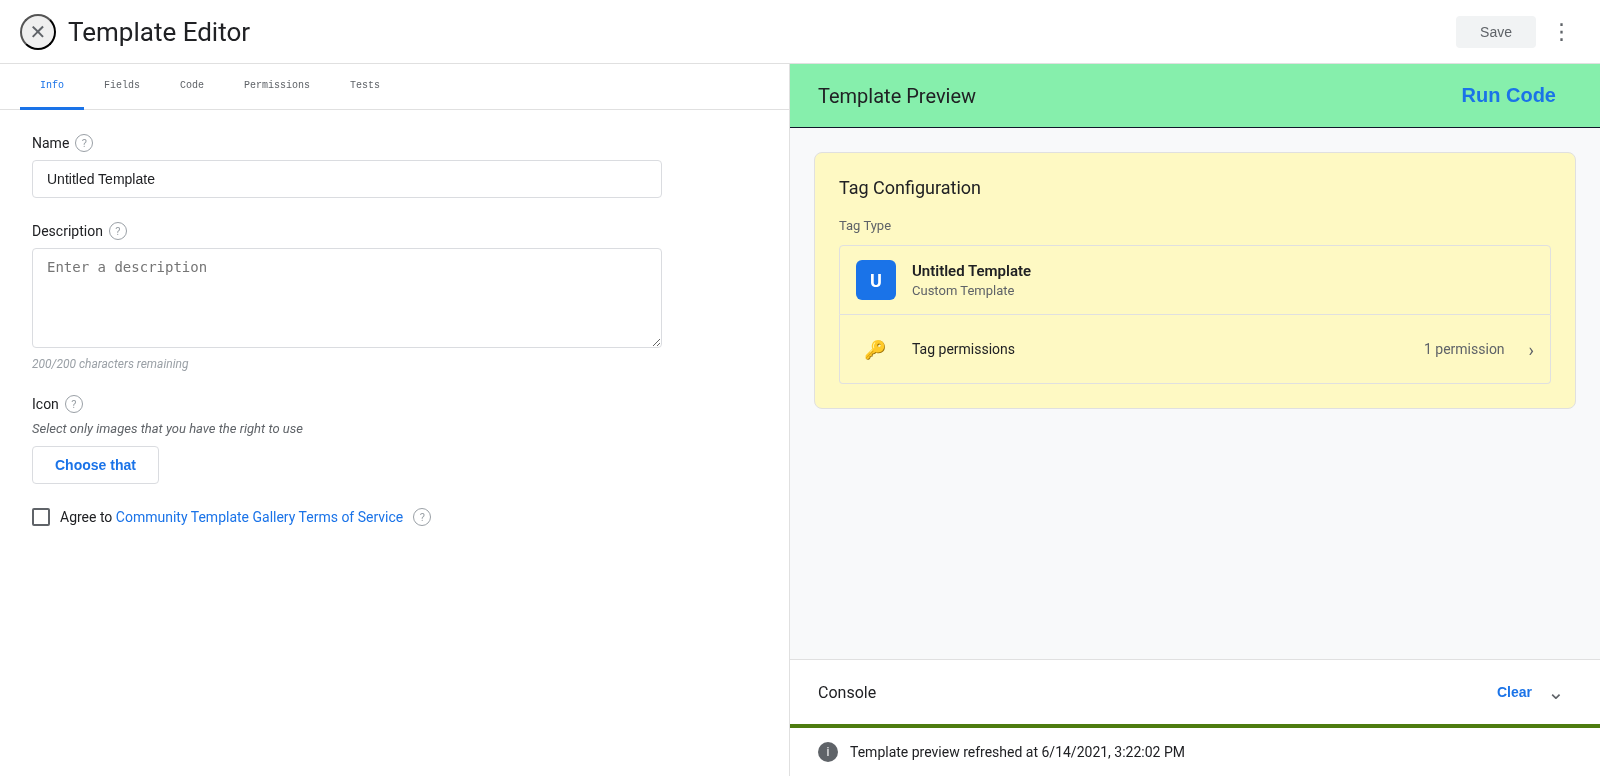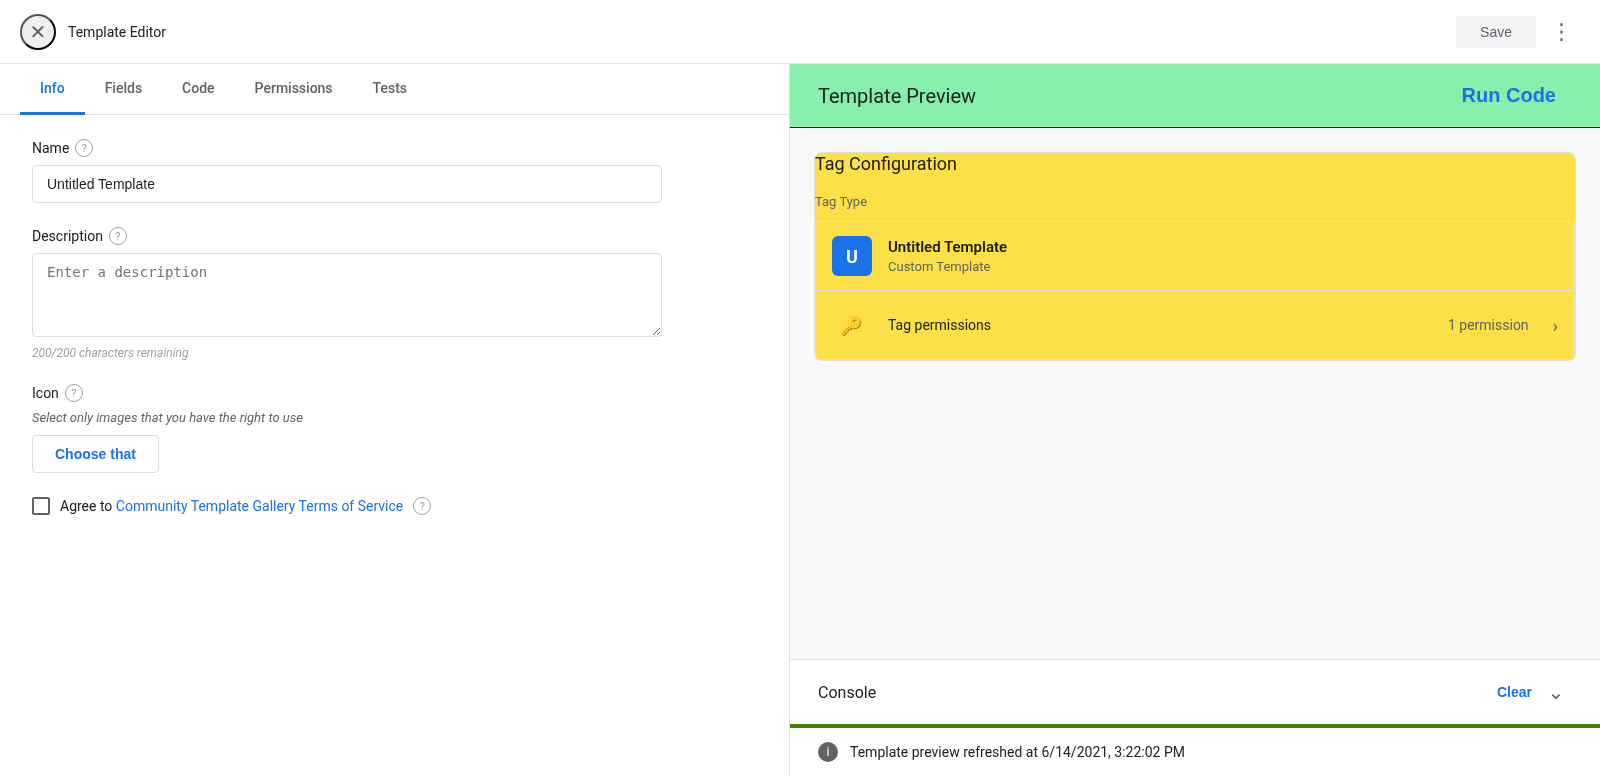--- a/index.html
+++ b/index.html
@@ -28,21 +28,21 @@
       display: flex;
       align-items: center;
       justify-content: center;
       cursor: pointer;
       border-radius: 50%;
       margin-right: 12px;
       color: #5f6368;
       font-size: 20px;
     }
     .header-title {
-      font-size: 14px;
+      font-size: 26px;
       font-weight: 400;
       color: #202124;
       flex: 1;
     }
     .header-actions {
       display: flex;
       align-items: center;
       gap: 8px;
     }
     .save-btn {
@@ -84,26 +84,27 @@
     }
 
     
     .tabs {
       display: flex;
       border-bottom: 1px solid #e0e0e0;
       padding: 0 20px;
     }
     .tab {
       padding: 16px 20px;
-      font-size: 14px;
+      font-size: 10px;
       color: #5f6368;
       cursor: pointer;
       border-bottom: 2px solid transparent;
       margin-bottom: -1px;
       font-weight: 500;
+      font-family: Liberation Mono, monospace;
     }
     .tab.active {
       color: #1a73e8;
       border-bottom: 3px solid #1a73e8;
     }
 
     
     .left-content {
       padding: 24px 32px;
       flex: 1;
@@ -140,21 +141,21 @@
       padding: 10px 14px;
       border: 1px solid #dadce0;
       border-radius: 4px;
       font-size: 14px;
       color: #202124;
       outline: none;
     }
 
     .textarea-input {
       width: 630px;
-      height: 84px;
+      height: 100px;
       padding: 10px 14px;
       border: 1px solid #dadce0;
       border-radius: 4px;
       font-size: 14px;
       color: #9aa0a6;
       outline: none;
       resize: vertical;
     }
 
     .char-count {
@@ -241,23 +242,24 @@
     }
 
     
     .tag-config-area {
       flex: 1;
       padding: 24px;
       overflow-y: auto;
     }
 
     .tag-config-card {
-      background: #fde047;
+      background: #fef9c3;
       border-radius: 8px;
       border: 1px solid #e0e0e0;
+      padding: 24px;
     }
 
     .tag-config-title {
       font-size: 18px;
       font-weight: 400;
       color: #202124;
       margin-bottom: 20px;
     }
 
     .tag-type-label {

